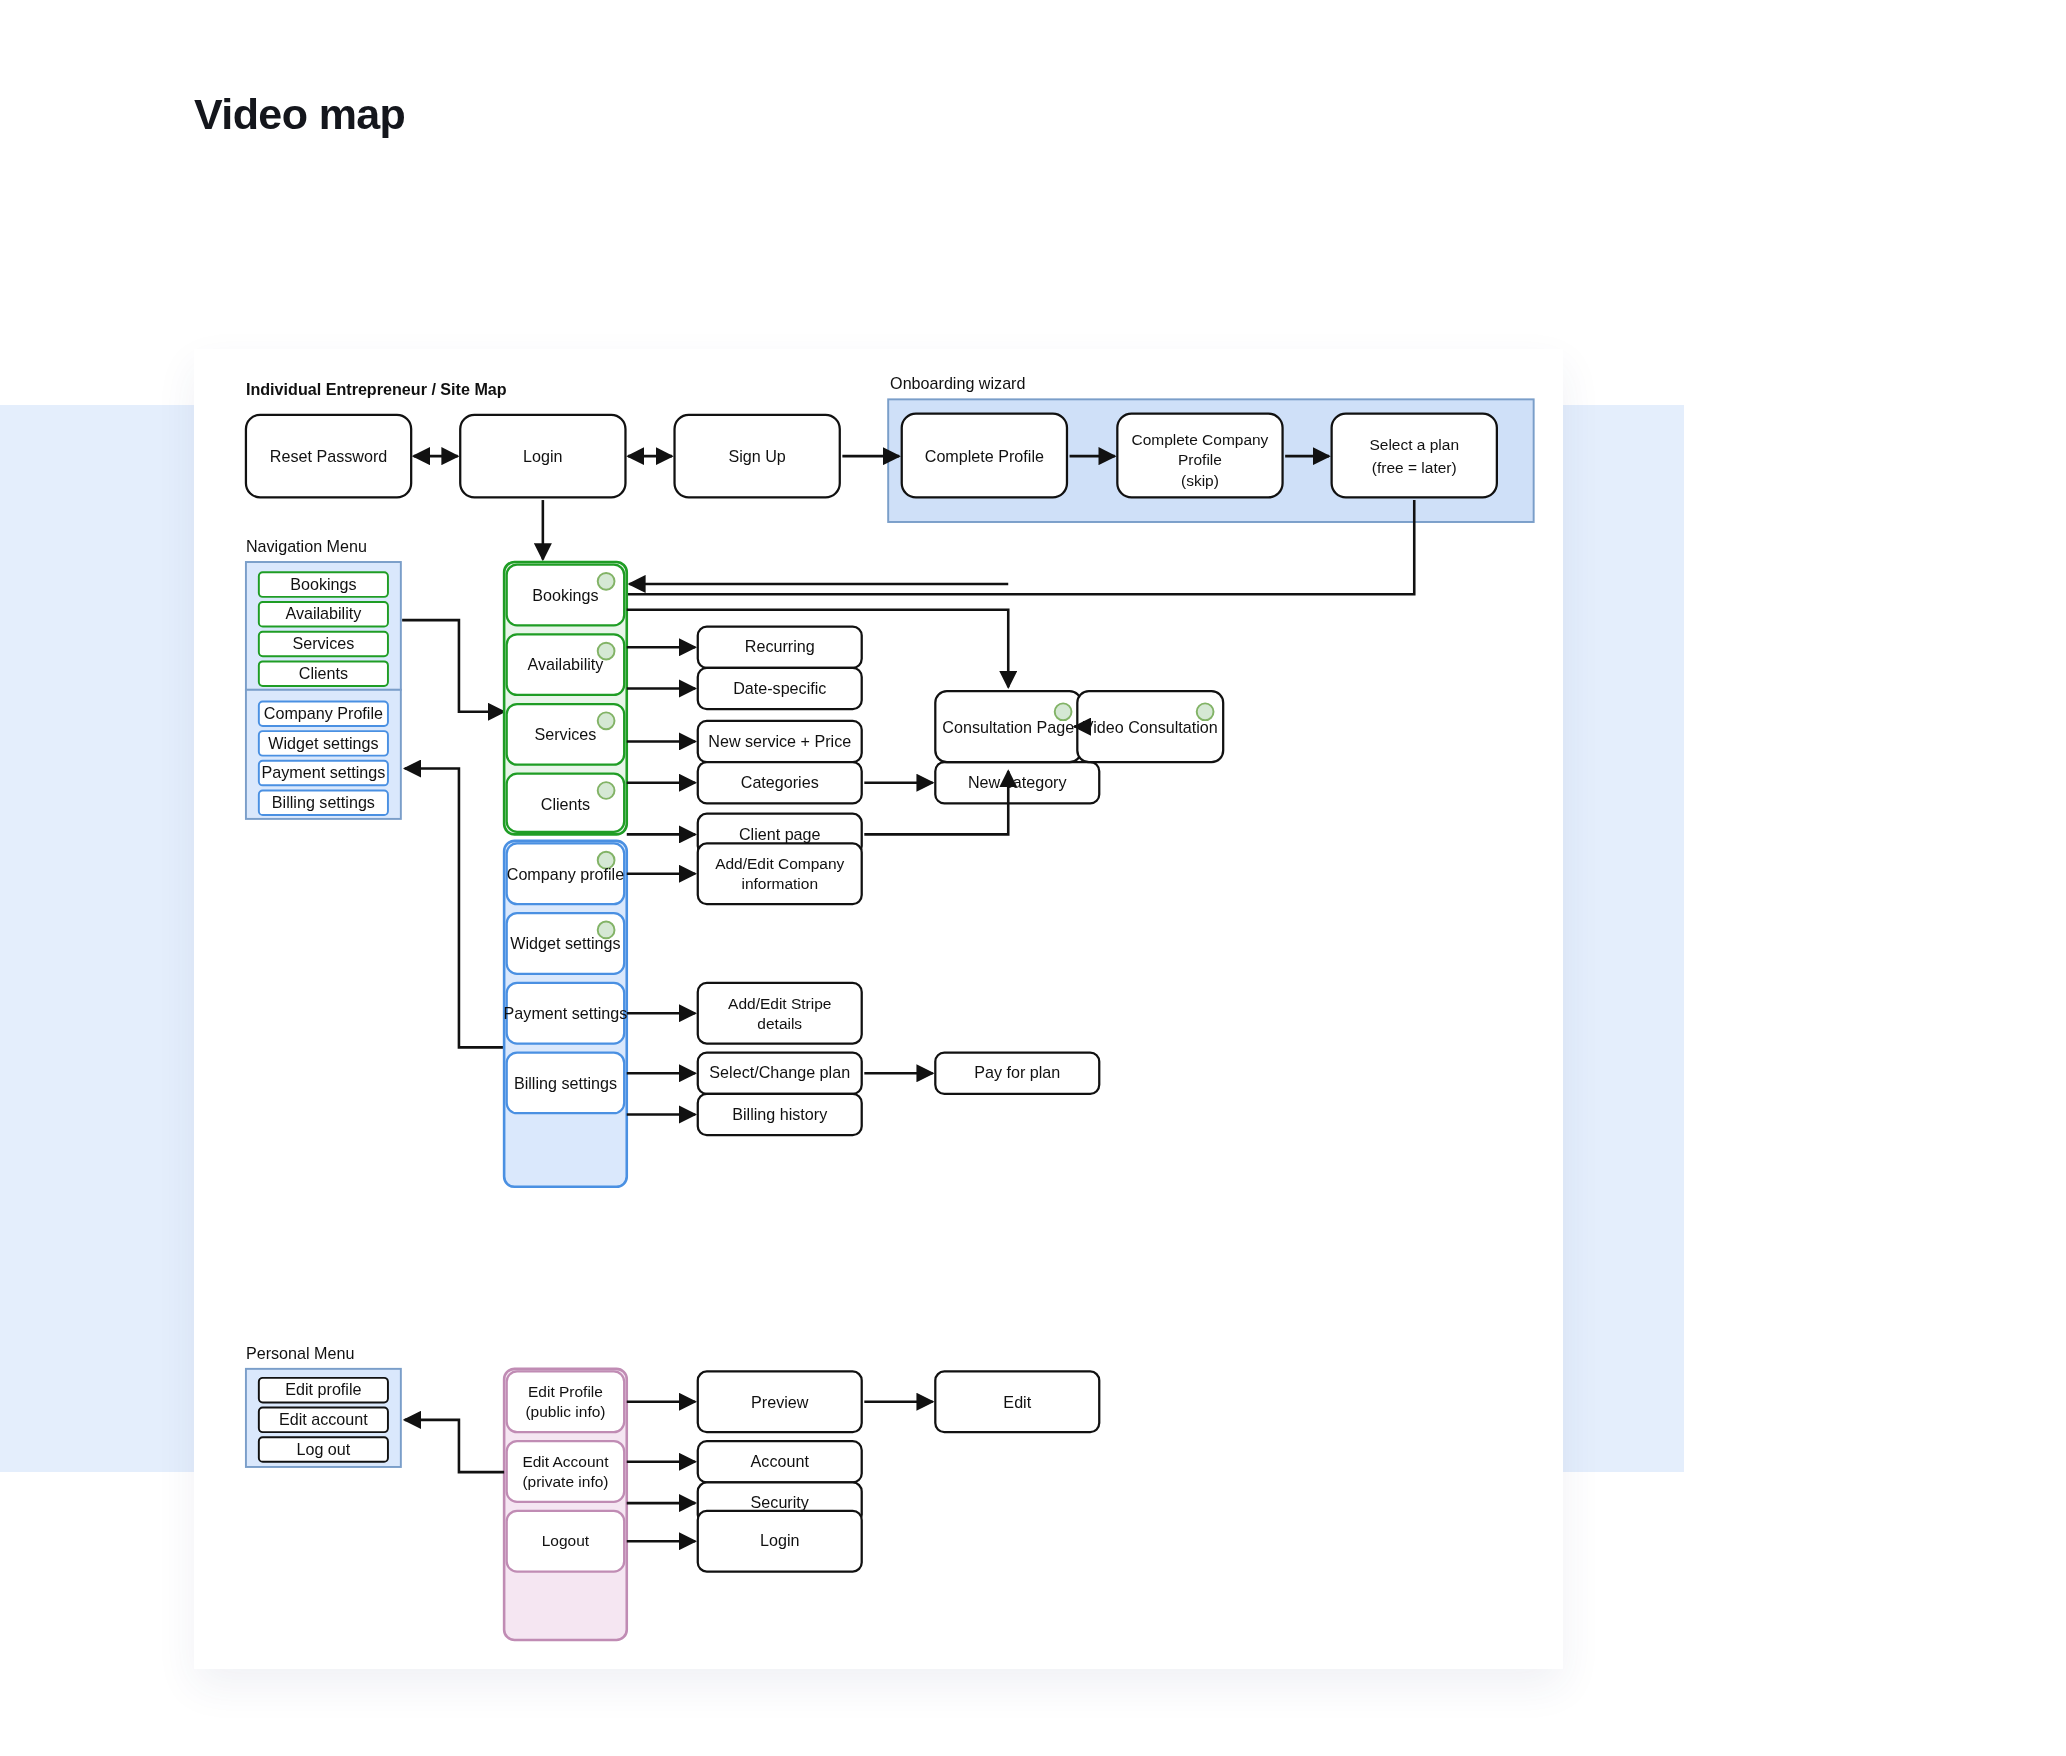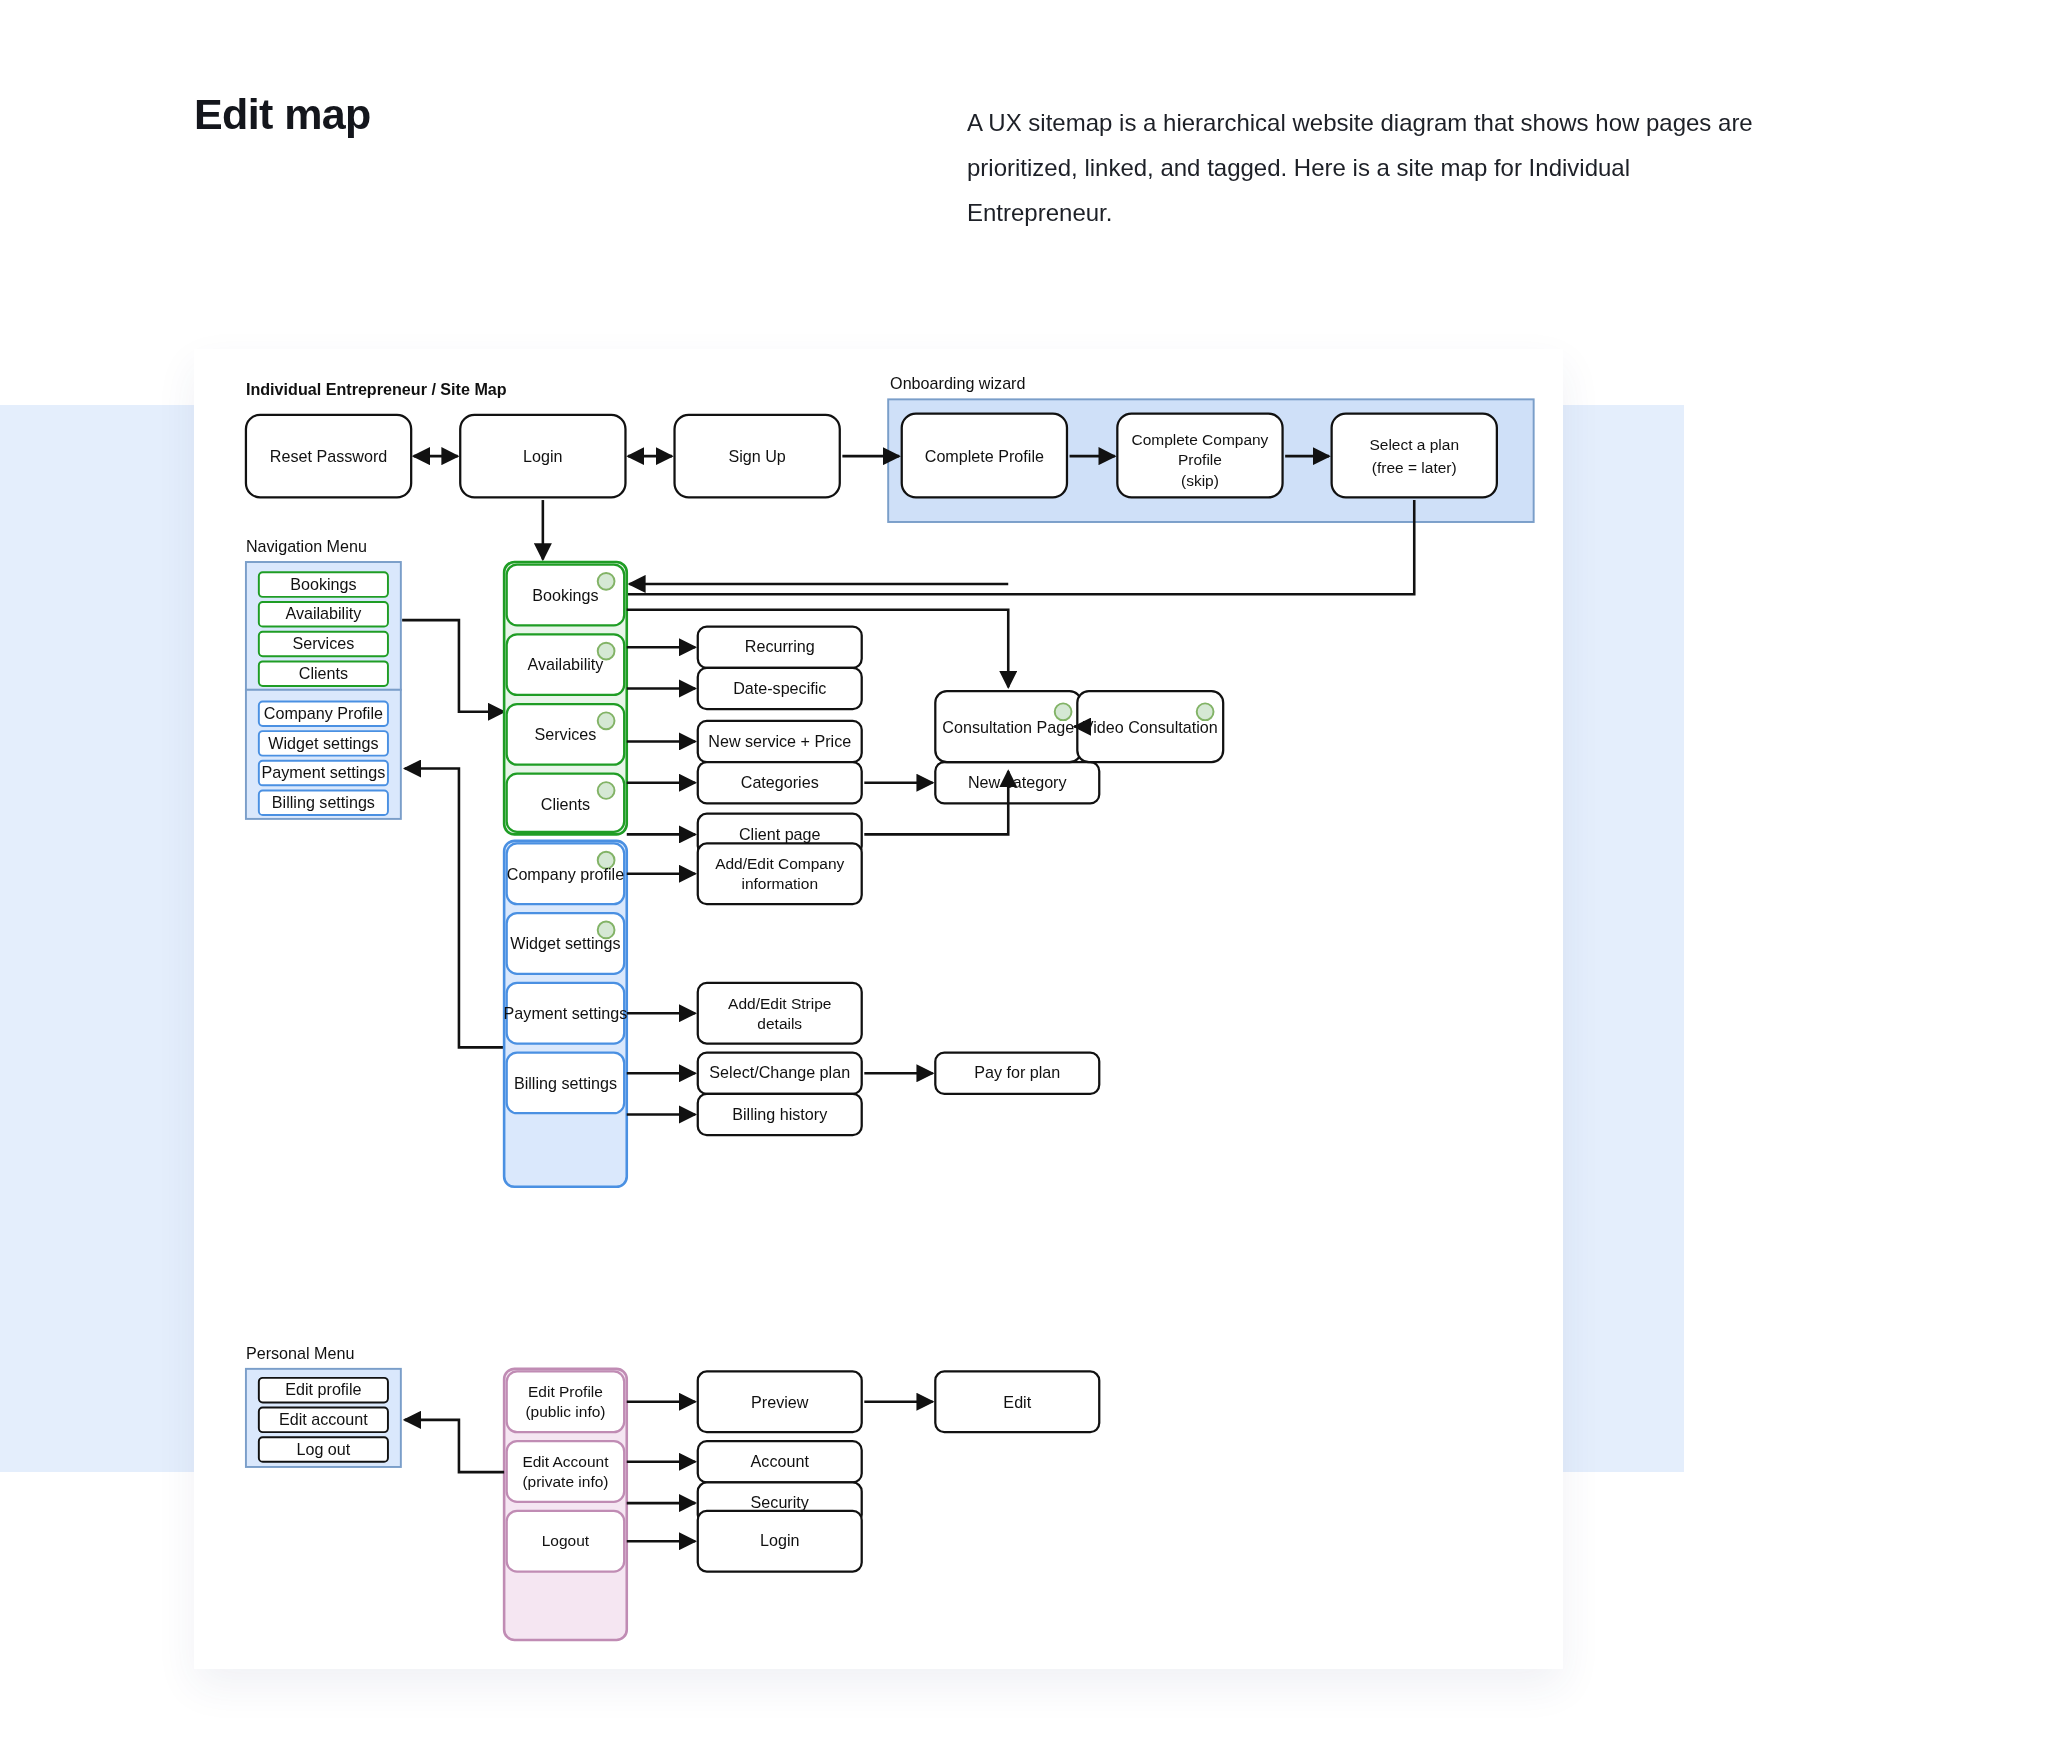--- a/index.html
+++ b/index.html
@@ -38,22 +38,21 @@
   .legend-label{font-family:"Liberation Sans",sans-serif;font-size:27px;fill:#111111;}
   .nav-item-label{font-family:"Liberation Sans",sans-serif;font-size:25px;fill:#111111;}
 </style>
 </head>
 <body>
 
 <div id="blue-band"></div>
 <div id="content-card"></div>
 
 <div id="page-header">
-  <div id="title">Edit map</div>
-  <div id="intro">A UX sitemap is a hierarchical website diagram that shows how pages are prioritized, linked, and tagged. Here is a site map for Individual Entrepreneur.</div>
+  <div id="title">Video map</div>
 </div>
 
 <div id="diagram-wrap">
 <svg id="sitemap" viewBox="0 0 2120 2045" xmlns="http://www.w3.org/2000/svg">
   <defs>
     <marker id="arrow" viewBox="0 0 10 10" refX="9" refY="5" markerWidth="7" markerHeight="7" orient="auto-start-reverse">
       <path d="M 0 0 L 10 5 L 0 10 z" fill="#111111"></path>
     </marker>
     <marker id="arrowStart" viewBox="0 0 10 10" refX="1" refY="5" markerWidth="7" markerHeight="7" orient="auto">
       <path d="M 10 0 L 0 5 L 10 10 z" fill="#111111"></path>

